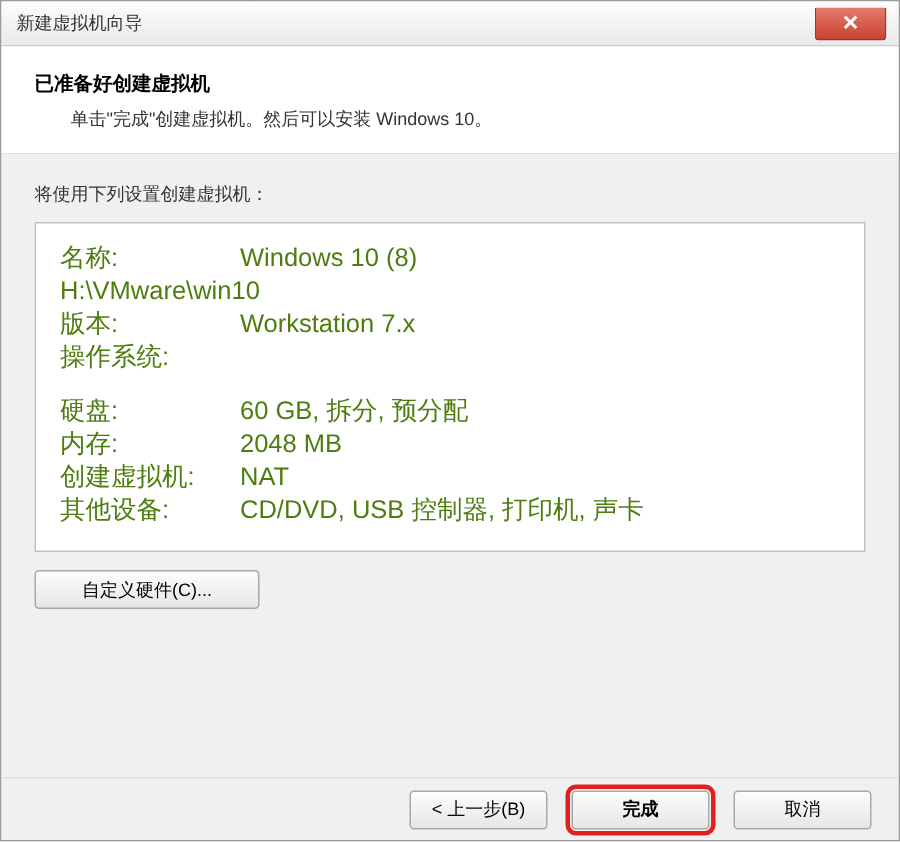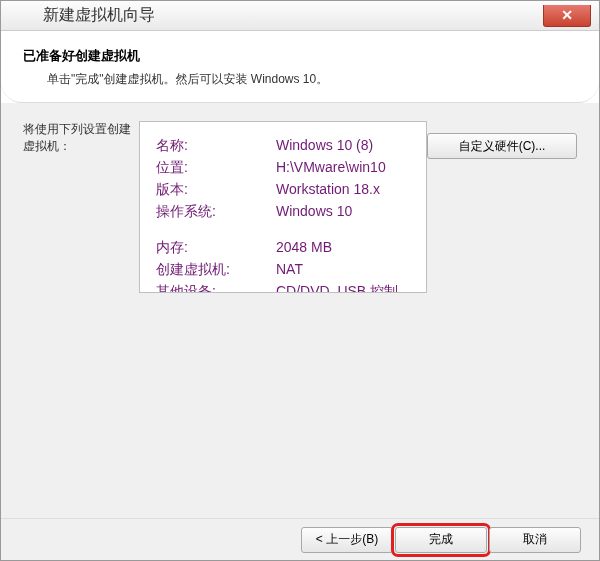--- a/index.html
+++ b/index.html
@@ -21,21 +21,21 @@
     }
     .titlebar {
       height: 30px;
       background: linear-gradient(to bottom, #fdfdfd, #e9e9e9);
       border-bottom: 1px solid #ccc;
       display: flex;
       align-items: center;
       justify-content: space-between;
       padding-left: 10px;
     }
-    .title-text { color: #333; font-size: 16px; margin-left: 32px; }
+    .title-text { color: #333; font-size: 12px; }
     .close-btn {
       width: 48px;
       height: 22px;
       background: linear-gradient(to bottom, #e67a6f, #c8432f);
       border: 1px solid #a03525;
       border-top: none;
       border-radius: 0 0 3px 3px;
       color: #fff;
       font-size: 14px;
       font-weight: bold;
@@ -43,39 +43,38 @@
       align-items: center;
       justify-content: center;
       margin-right: 8px;
       cursor: pointer;
       line-height: 1;
     }
     .header-panel {
       background: #fff;
       padding: 16px 22px 14px 22px;
       border-bottom: 1px solid #ddd;
-      border-radius: 21px;
     }
     .header-title { font-size: 13px; font-weight: bold; margin-bottom: 6px; }
     .header-subtitle { font-size: 12px; color: #333; padding-left: 24px; }
     .body-panel {
       flex: 1;
       background: #f0f0f0;
       padding: 18px 22px 0 22px;
       display: flex;
-      flex-direction: row;
+      flex-direction: column;
     }
     .intro-text { font-size: 12px; color: #333; margin-bottom: 10px; }
     .details-box {
       background: #fff;
       border: 1px solid #bfbfbf;
       padding: 14px 16px;
-      font-size: 14px;
-      color: #701a75;
-      height: 172px;
+      font-size: 17px;
+      color: #4d7c0f;
+      height: 220px;
       overflow: auto;
     }
     .row { display: flex; margin-bottom: 4px; line-height: 18px; }
     .row-label { width: 120px; }
     .row-value { flex: 1; }
     .gap { height: 14px; }
     .custom-btn-row { margin-top: 12px; }
     .custom-btn {
       min-width: 150px;
       height: 26px;
@@ -86,36 +85,37 @@
       cursor: pointer;
       padding: 0 16px;
     }
     .footer {
       height: 42px;
       background: #f0f0f0;
       border-top: 1px solid #ddd;
       display: flex;
       align-items: center;
       justify-content: flex-end;
-      gap: 2px;
+      gap: 16px;
       padding: 0 18px;
     }
     .footer-btn {
       min-width: 92px;
       height: 26px;
       background: linear-gradient(to bottom, #fdfdfd, #e6e6e6);
       border: 1px solid #a8a8a8;
       border-radius: 3px;
       font-size: 12px;
       cursor: pointer;
       padding: 0 10px;
     }
     .footer-btn.highlighted {
       outline: 3px solid #e02020;
       outline-offset: 1px;
+      font-weight: bold;
     }
   </style>
 </head>
 <body>
 
 <div class="window">
   <div class="titlebar">
     <span class="title-text">新建虚拟机向导</span>
     <div class="close-btn">
       <span>✕</span>
@@ -129,34 +129,36 @@
 
   <div class="body-panel">
     <div class="intro-text">将使用下列设置创建虚拟机：</div>
 
     <div class="details-box">
       <div class="row">
         <div class="row-label">名称:</div>
         <div class="row-value">Windows 10 (8)</div>
       </div>
       <div class="row">
-        <div class="row-label">位置:</div>
         <div class="row-value">H:\VMware\win10</div>
       </div>
       <div class="row">
         <div class="row-label">版本:</div>
-        <div class="row-value">Workstation 18.x</div>
+        <div class="row-value">Workstation 7.x</div>
       </div>
       <div class="row">
         <div class="row-label">操作系统:</div>
-        <div class="row-value">Windows 10</div>
       </div>
 
       <div class="gap"></div>
 
+      <div class="row">
+        <div class="row-label">硬盘:</div>
+        <div class="row-value">60 GB, 拆分, 预分配</div>
+      </div>
       <div class="row">
         <div class="row-label">内存:</div>
         <div class="row-value">2048 MB</div>
       </div>
       <div class="row">
         <div class="row-label">创建虚拟机:</div>
         <div class="row-value">NAT</div>
       </div>
       <div class="row">
         <div class="row-label">其他设备:</div>

